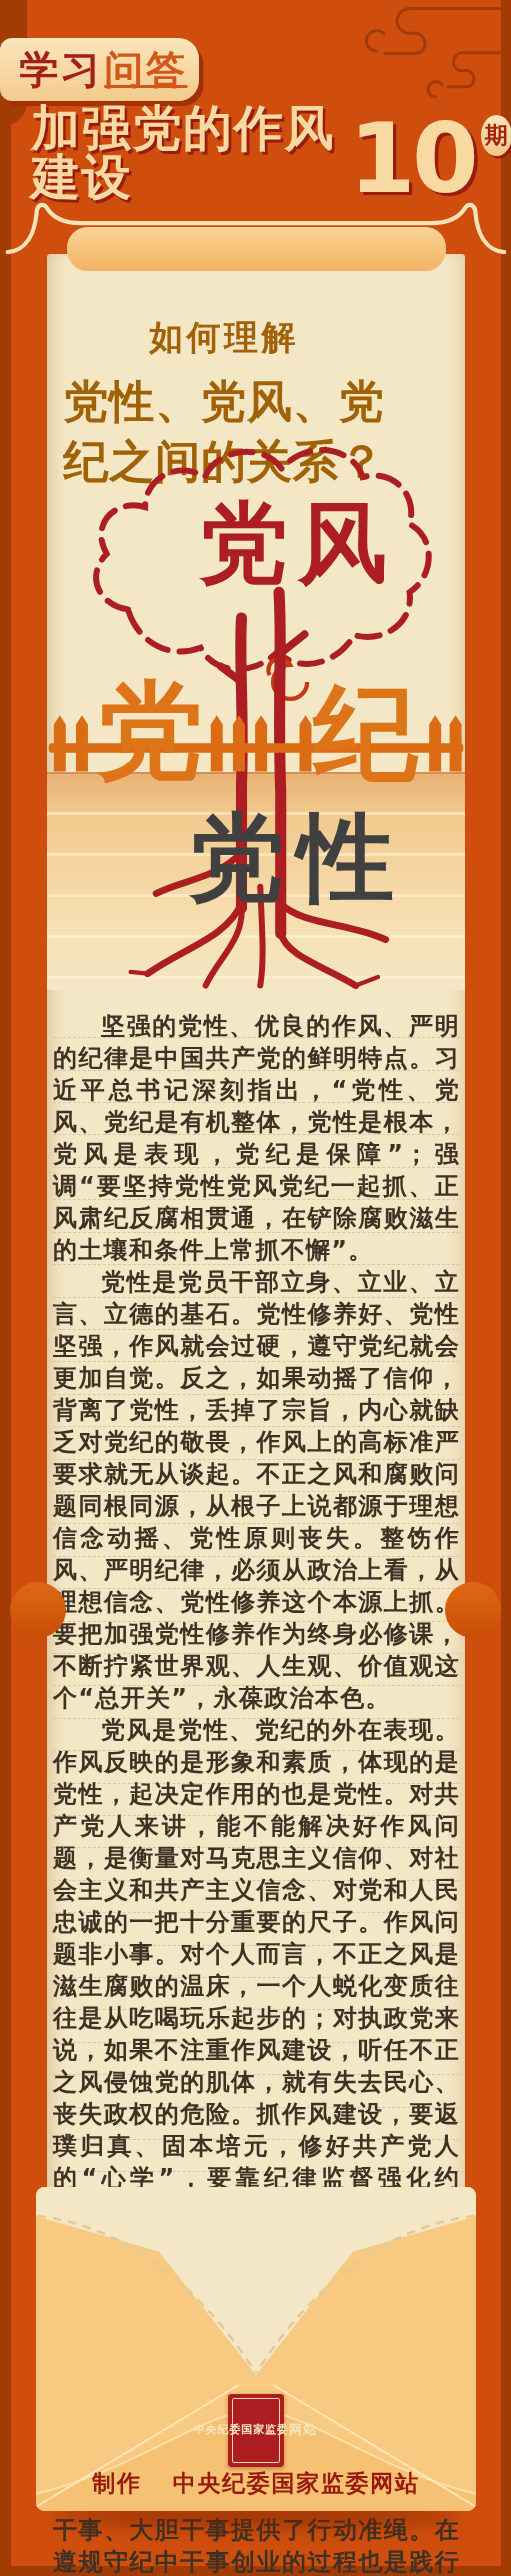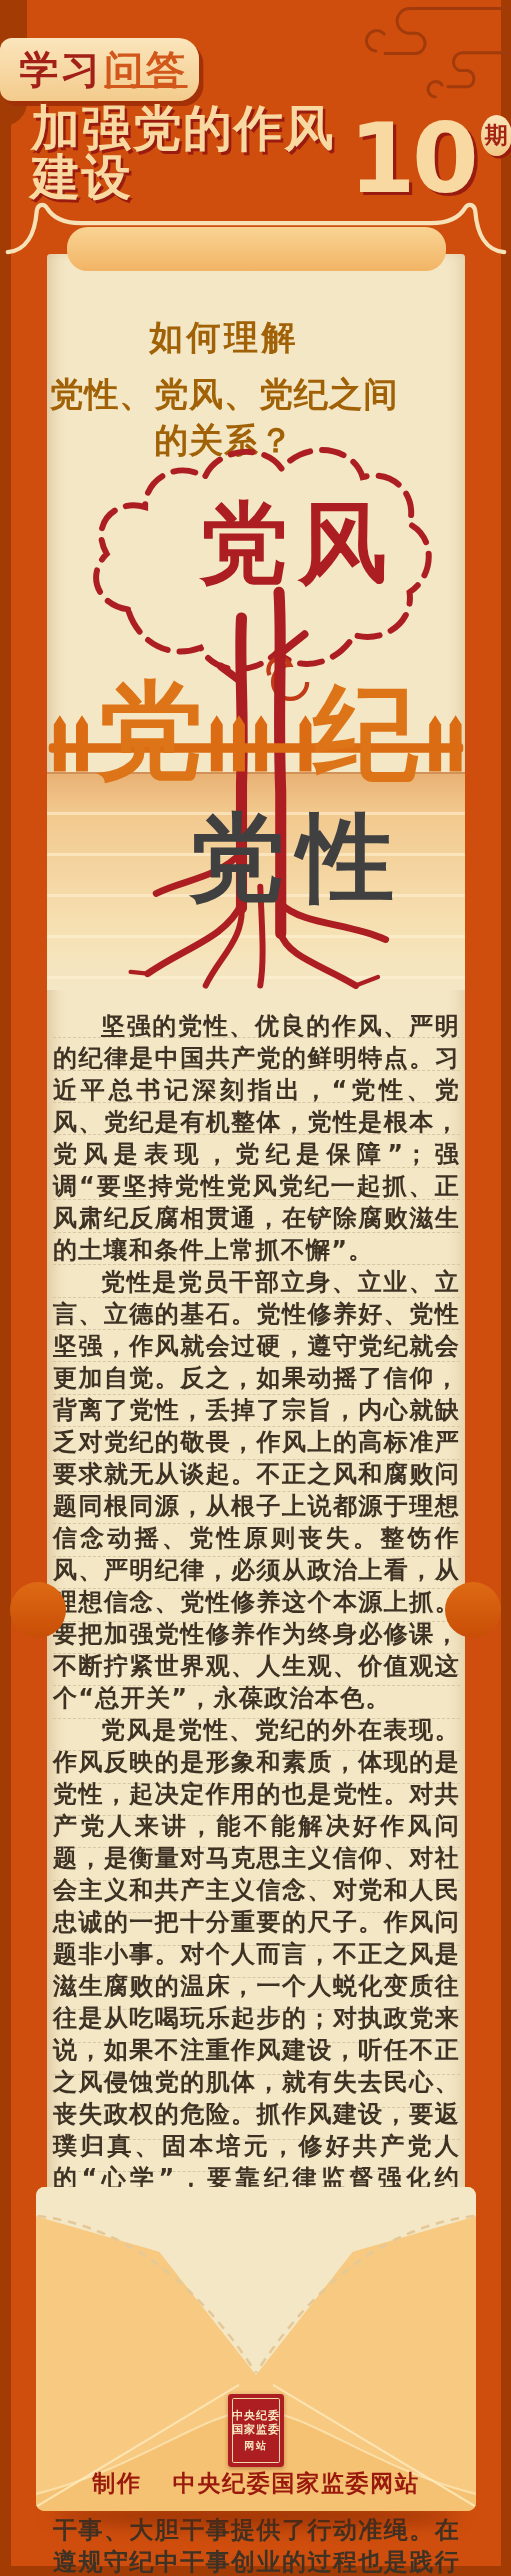--- a/index.html
+++ b/index.html
@@ -50,21 +50,21 @@
                inset -12px 0 15.3px -8.5px rgba(140,80,20,.18);}
   
   .bump{position:absolute;width:56px;height:56px;border-radius:50%;z-index:3;
     background:linear-gradient(180deg,#DE6A14,#C84E06);}
   .bump-left{left:10.2px;top:1582px;}
   .bump-right{left:445px;top:1582px;}
   
   .q1,.q2{position:absolute;left:0;width:354px;text-align:center;color:#a16207;
     font-weight:900;z-index:6;}
   .q1{top:61px;font-size:34px;letter-spacing:3.4px;}
-  .q2{top:118px;font-size:34px;letter-spacing:0.9px;}
+  .q2{top:118px;font-size:45px;letter-spacing:0.9px;}
   
   .ground{position:absolute;left:0;top:518px;width:418px;height:216px;z-index:5;
     background:
       repeating-linear-gradient(180deg,rgba(255,243,214,0) 0 38px,rgba(255,243,214,.55) 38px 41px),
       linear-gradient(180deg,#E9B275 0,#F2C98E 18%,#F6E0B2 70%,#F4E7C5 100%);
     border-top:2.6px solid #D29257;}
   .art-svg{position:absolute;left:0;top:172px;width:418px;height:563px;z-index:6;}
   .word{position:absolute;left:0;width:502px;text-align:center;font-weight:900;z-index:7;line-height:1;}
   .word-canopy{top:245px;font-size:89px;color:#AC1E22;letter-spacing:10.2px;}
   .word-left{top:424px;width:111px;left:47px;font-size:107px;color:#DE7418;}
@@ -80,24 +80,24 @@
   
   .envelope{position:absolute;left:36px;top:2187px;width:440px;height:324px;z-index:4;
     background:#F7C981;border-radius:8.5px;overflow:hidden;}
   .env-paper{position:absolute;inset:0;background:#F4E7C5;
     clip-path:polygon(0 0,100% 0,100% 9%,72% 20%,50% 58%,28% 20%,0 9%);}
   .env-svg{position:absolute;inset:0;width:440px;height:324px;}
   .seal{position:absolute;left:50%;top:207px;transform:translateX(-50%);
     width:56px;height:73px;background:#AC1E22;border-radius:3.4px;z-index:5;
     box-shadow:0 1.7px 4.3px rgba(120,30,0,.35);display:flex;align-items:center;justify-content:center;}
   .seal-inner{width:46px;height:63px;border:1.7px solid #F2D9A8;border-radius:1.7px;
-    display:flex;flex-direction:column;align-items:center;justify-content:center;
-    font-family:Liberation Serif, serif;}
+    display:flex;flex-direction:row;align-items:center;justify-content:center;
+    font-family:Liberation Mono, monospace;}
   .seal-inner .s{color:#F7E6BF;font-size:11px;font-weight:700;letter-spacing:0.9px;line-height:14.5px;white-space:nowrap;}
-  .seal-inner .s3{font-size:10px;margin-top:2px;letter-spacing:1.7px;}
+  .seal-inner .s3{font-size:13px;margin-top:2px;letter-spacing:1.7px;}
   .credit{position:absolute;left:0;top:281px;width:100%;display:flex;justify-content:center;gap:31px;
     color:#991A0D;font-size:23px;font-weight:900;letter-spacing:1.7px;z-index:5;}
   .env-shadow{position:absolute;left:51px;top:2505px;width:409px;height:22px;border-radius:50%;
     background:#6E1E00;opacity:.5;filter:blur(8.5px);z-index:2;}
 </style>
 </head>
 <body>
 
 <div class="poster">
 

